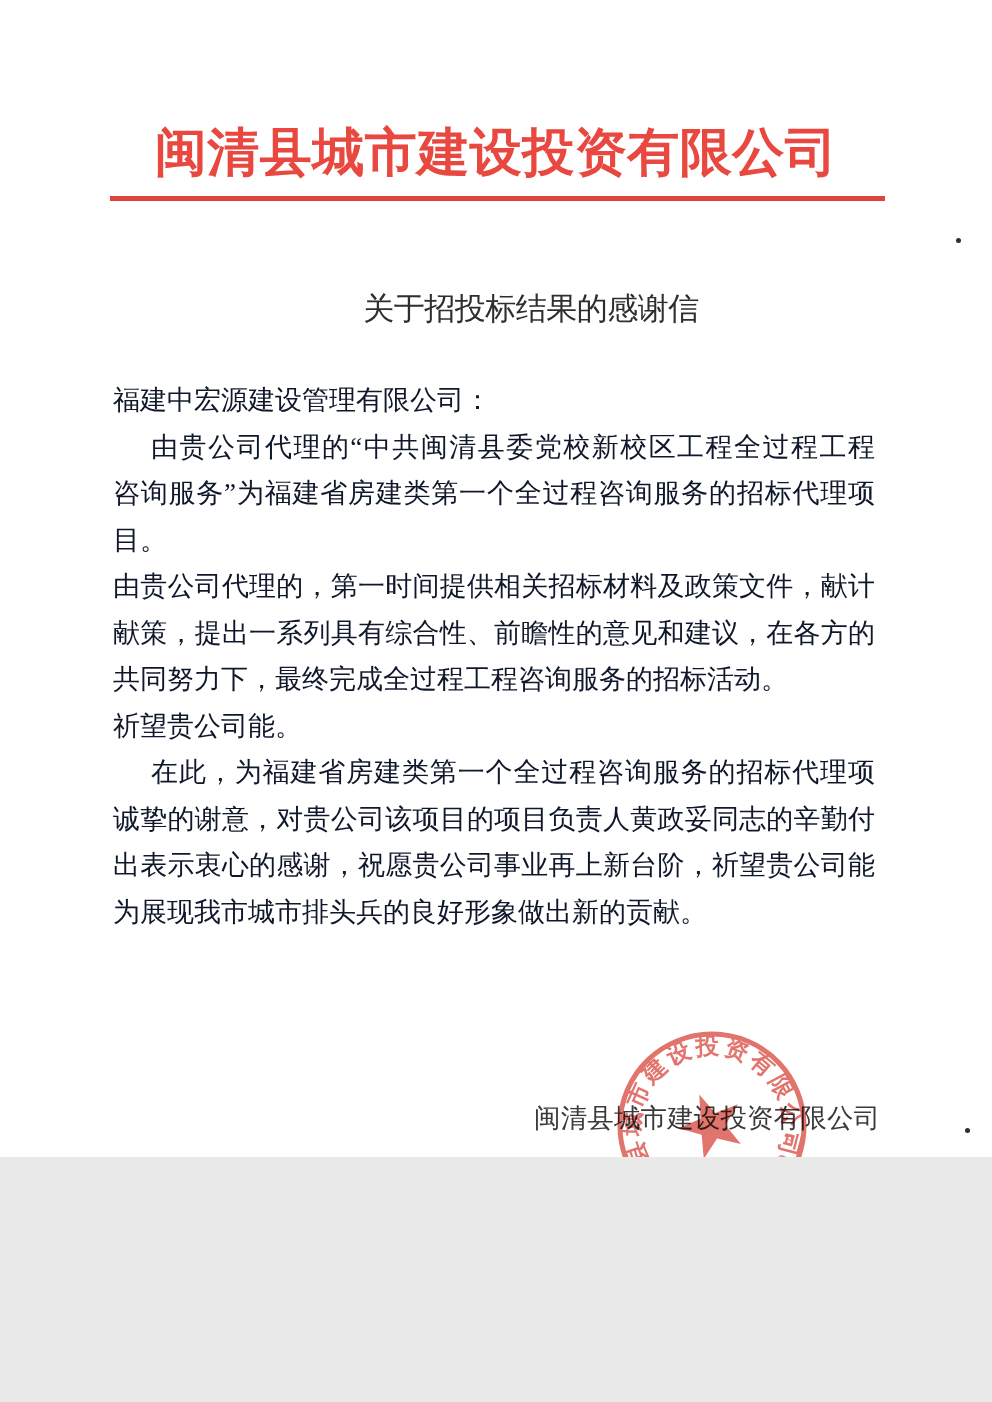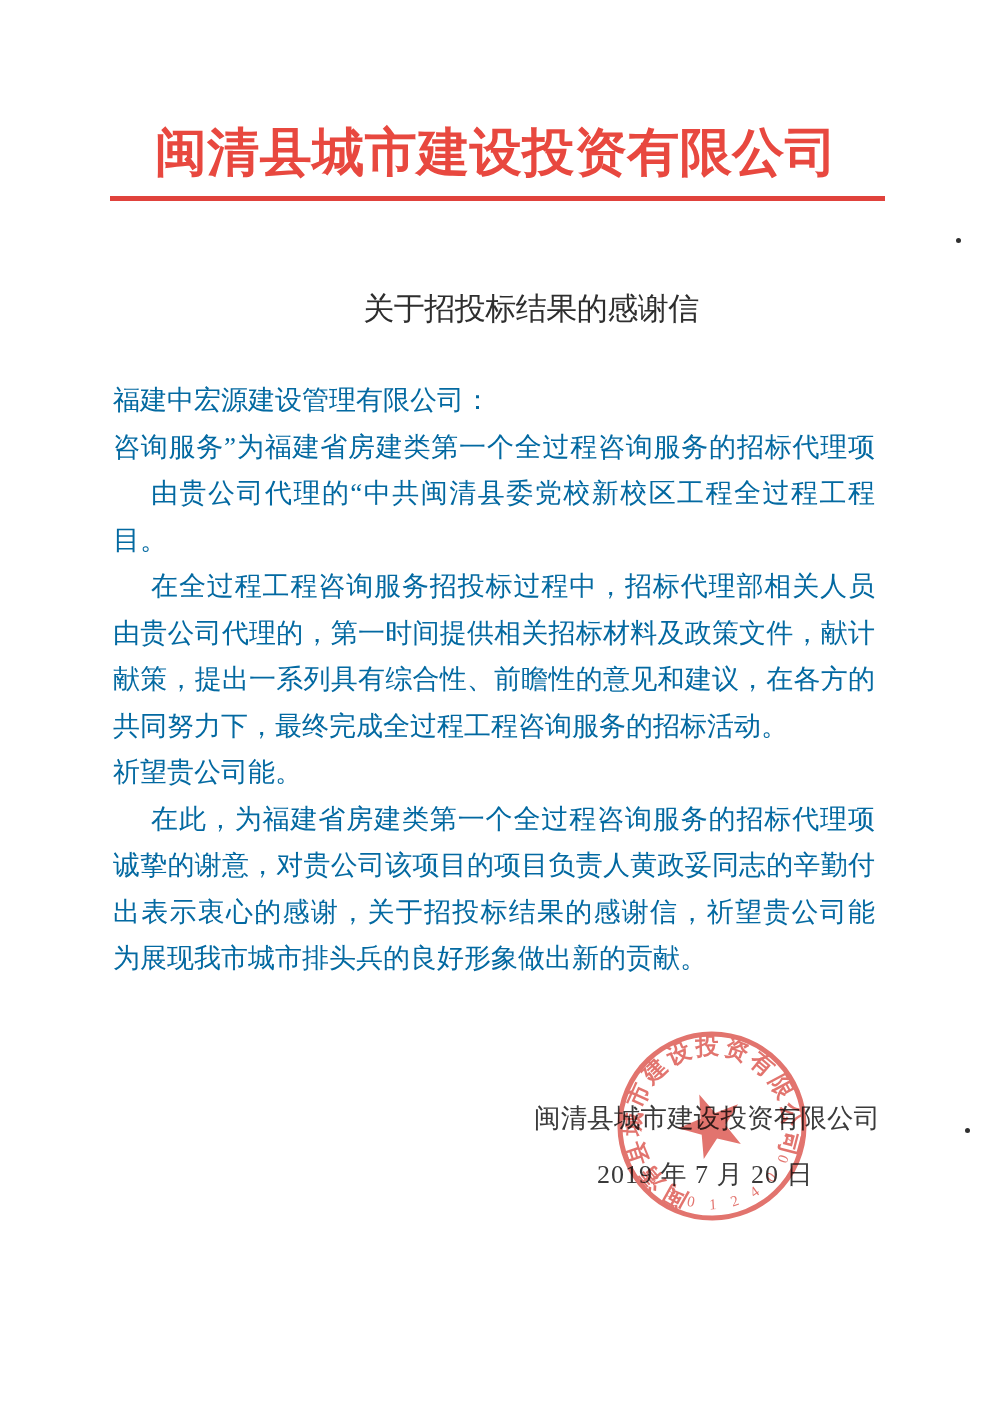--- a/index.html
+++ b/index.html
@@ -1,18 +1,18 @@
 <!DOCTYPE html>
 <html><head>
 <meta charset="utf-8">
 <style>
   html,body{margin:0;padding:0;background:#e9e9e9;}
   .page{
     position:relative;
-    width:992px;height:1402px;
+    width:992px;height:1157px;
     margin:0 auto;
     background:#ffffff;
     overflow:hidden;
     font-family:"Liberation Serif", serif;
     color:#3c3c3c;
   }
   
   .letterhead-title{
     position:absolute;
     top:118px;left:0;width:100%;
@@ -41,21 +41,21 @@
     color:#2e2e2e;
     white-space:nowrap;
     margin-left:35px;
   }
   
   .letter-body{
     position:absolute;
     top:377px;left:113px;width:762px;
     font-size:27px;
     line-height:46.5px;
-    color:#0369a1;
+    color:#0f172a;
   }
   .letter-body .line{
     height:46.5px;
     white-space:nowrap;
     text-align:left;
   }
   .letter-body .line.fill{
     white-space:normal;
     text-align:justify;
     text-align-last:justify;
@@ -116,31 +116,30 @@
 <div class="page">
 
   <div class="letterhead-title">闽清县城市建设投资有限公司</div>
 
   <div class="letterhead-rule"></div>
 
   <div class="letter-title">关于招投标结果的感谢信</div>
 
   <div class="letter-body">
     <div class="line">福建中宏源建设管理有限公司：</div>
+    <div class="line indent fill">由贵公司代理的“中共闽清县委党校新校区工程全过程工程</div>
     <div class="line fill">咨询服务”为福建省房建类第一个全过程咨询服务的招标代理项</div>
-    <div class="line indent fill">由贵公司代理的“中共闽清县委党校新校区工程全过程工程</div>
     <div class="line">目。</div>
-    <div class="line indent fill">在全过程工程咨询服务招投标过程中，招标代理部相关人员</div>
     <div class="line fill">由贵公司代理的，第一时间提供相关招标材料及政策文件，献计</div>
     <div class="line fill">献策，提出一系列具有综合性、前瞻性的意见和建议，在各方的</div>
     <div class="line">共同努力下，最终完成全过程工程咨询服务的招标活动。</div>
     <div class="line">祈望贵公司能。</div>
     <div class="line indent fill">在此，为福建省房建类第一个全过程咨询服务的招标代理项</div>
     <div class="line fill">诚挚的谢意，对贵公司该项目的项目负责人黄政妥同志的辛勤付</div>
-    <div class="line fill">出表示衷心的感谢，关于招投标结果的感谢信，祈望贵公司能</div>
+    <div class="line fill">出表示衷心的感谢，祝愿贵公司事业再上新台阶，祈望贵公司能</div>
     <div class="line">为展现我市城市排头兵的良好形象做出新的贡献。</div>
   </div>
 
   <div class="sig-company">闽清县城市建设投资有限公司</div>
 
   <div class="sig-date">2019 年 7 月 20 日</div>
 
   <svg class="seal" viewBox="0 0 240 240">
     <defs>
       <path id="sealArcTop" d="M 73.7 175.2 A 72 72 0 1 1 166.3 175.2" fill="none"></path>

